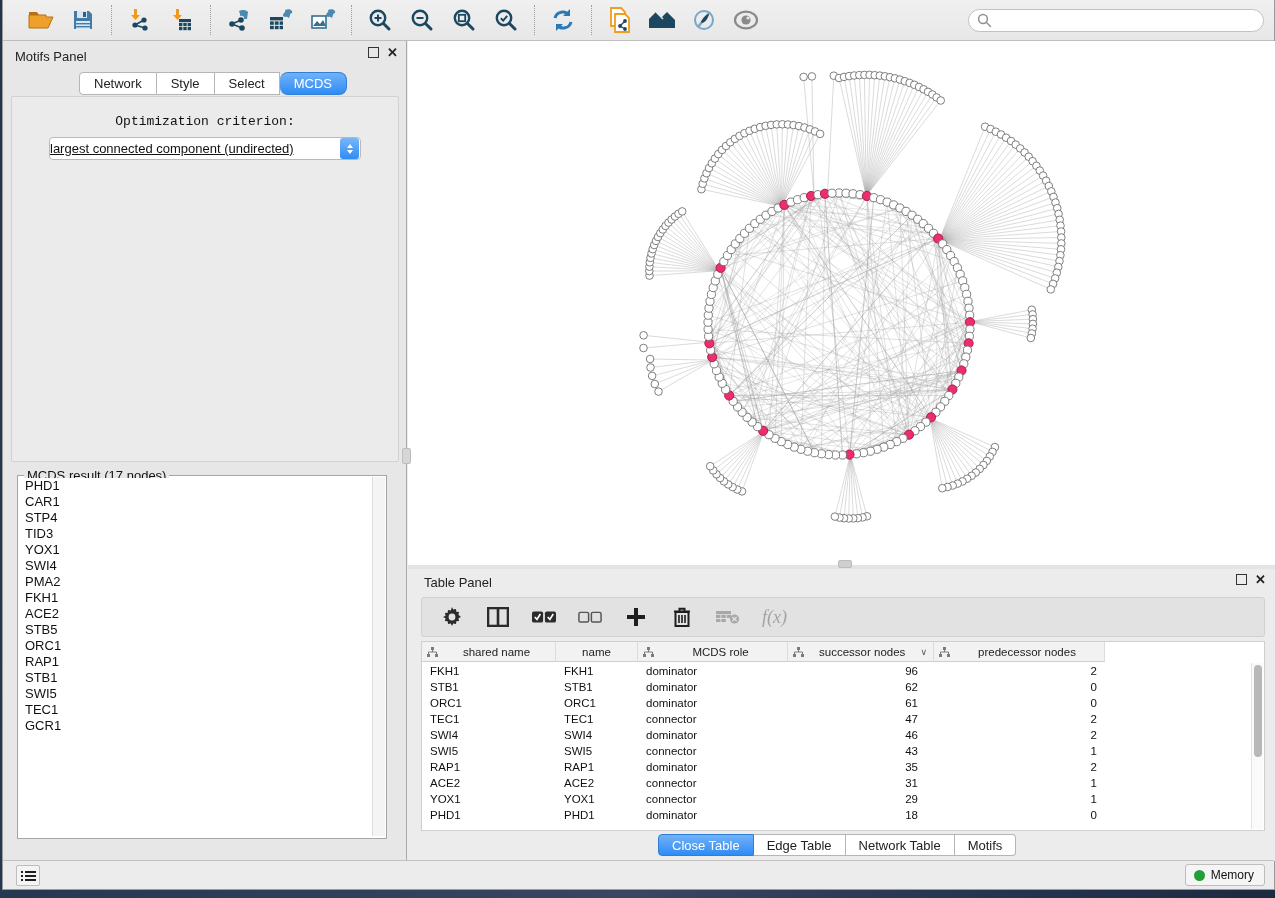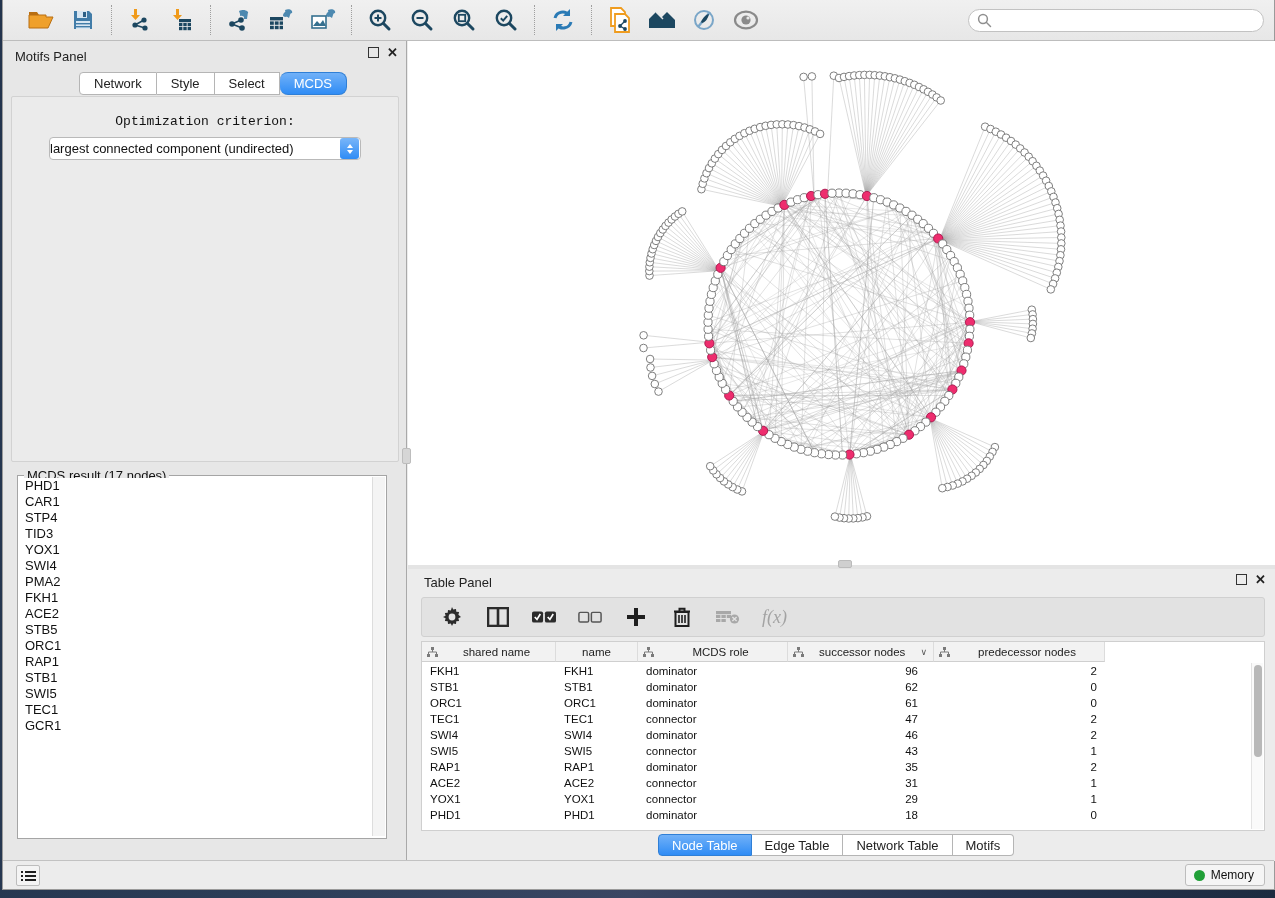--- a/index.html
+++ b/index.html
@@ -52,21 +52,21 @@
   .cp-inner {
     position:absolute; left:8px; top:55px; width:388px; height:366px;
     background:#ebebeb; border:1px solid #d2d2d2; border-radius:2px;
   }
   .opt-label { position:absolute; top:17px; width:100%; text-align:center; font-size:13px; color:#111;font-family:Liberation Mono, monospace; }
   .opt-select {
     position:absolute; left:37px; top:40px; width:312px; height:23px;
     background:#fff; border:1px solid #b9b9b9; border-radius:4px;
     display:flex; align-items:center;
   }
-  .opt-select .val { flex:1; font-size:13px; color:#111; white-space:nowrap; }
+  .opt-select .val { flex:1; font-size:13px; color:#111; white-space:nowrap;text-decoration:underline; }
   .opt-stepper {
     width:19px; height:21px; margin-right:1px; border-radius:3px;
     background:linear-gradient(#79b6f9,#2f8cf5);
     display:flex; flex-direction:column; align-items:center; justify-content:center; gap:2px;
   }
   .tri-up { width:0; height:0; border-left:3.5px solid transparent; border-right:3.5px solid transparent; border-bottom:4.5px solid #fff; }
   .tri-dn { width:0; height:0; border-left:3.5px solid transparent; border-right:3.5px solid transparent; border-top:4.5px solid #fff; }
   .cp-buttons { position:absolute; top:72px; left:0; width:100%; height:24px; }
   .mac-btn {
     position:absolute; height:23px; background:#fff; border:1px solid #b0b0b0; border-radius:4px;
@@ -1253,21 +1253,21 @@
             <div class="td right" style="width: 146px; padding-right: 16px;">18</div>
             <div class="td right" style="width: 171px; padding-right: 8px;">0</div>
           </div>
         </div>
       <div class="tscroll">
           <div class="tthumb"></div>
         </div>
     </div>
 
     <div class="table-tabs" id="table-tabs">
-        <div class="t-tab active">Node Table</div>
+        <div class="t-tab active">Close Table</div>
         <div class="t-tab">Edge Table</div>
         <div class="t-tab">Network Table</div>
         <div class="t-tab last">Motifs</div>
       </div>
   </div>
 
   <div class="statusbar">
     <div class="list-btn">
       <svg width="15" height="12" viewBox="0 0 15 12">
           <g stroke="#1f1f1f" stroke-width="2">

